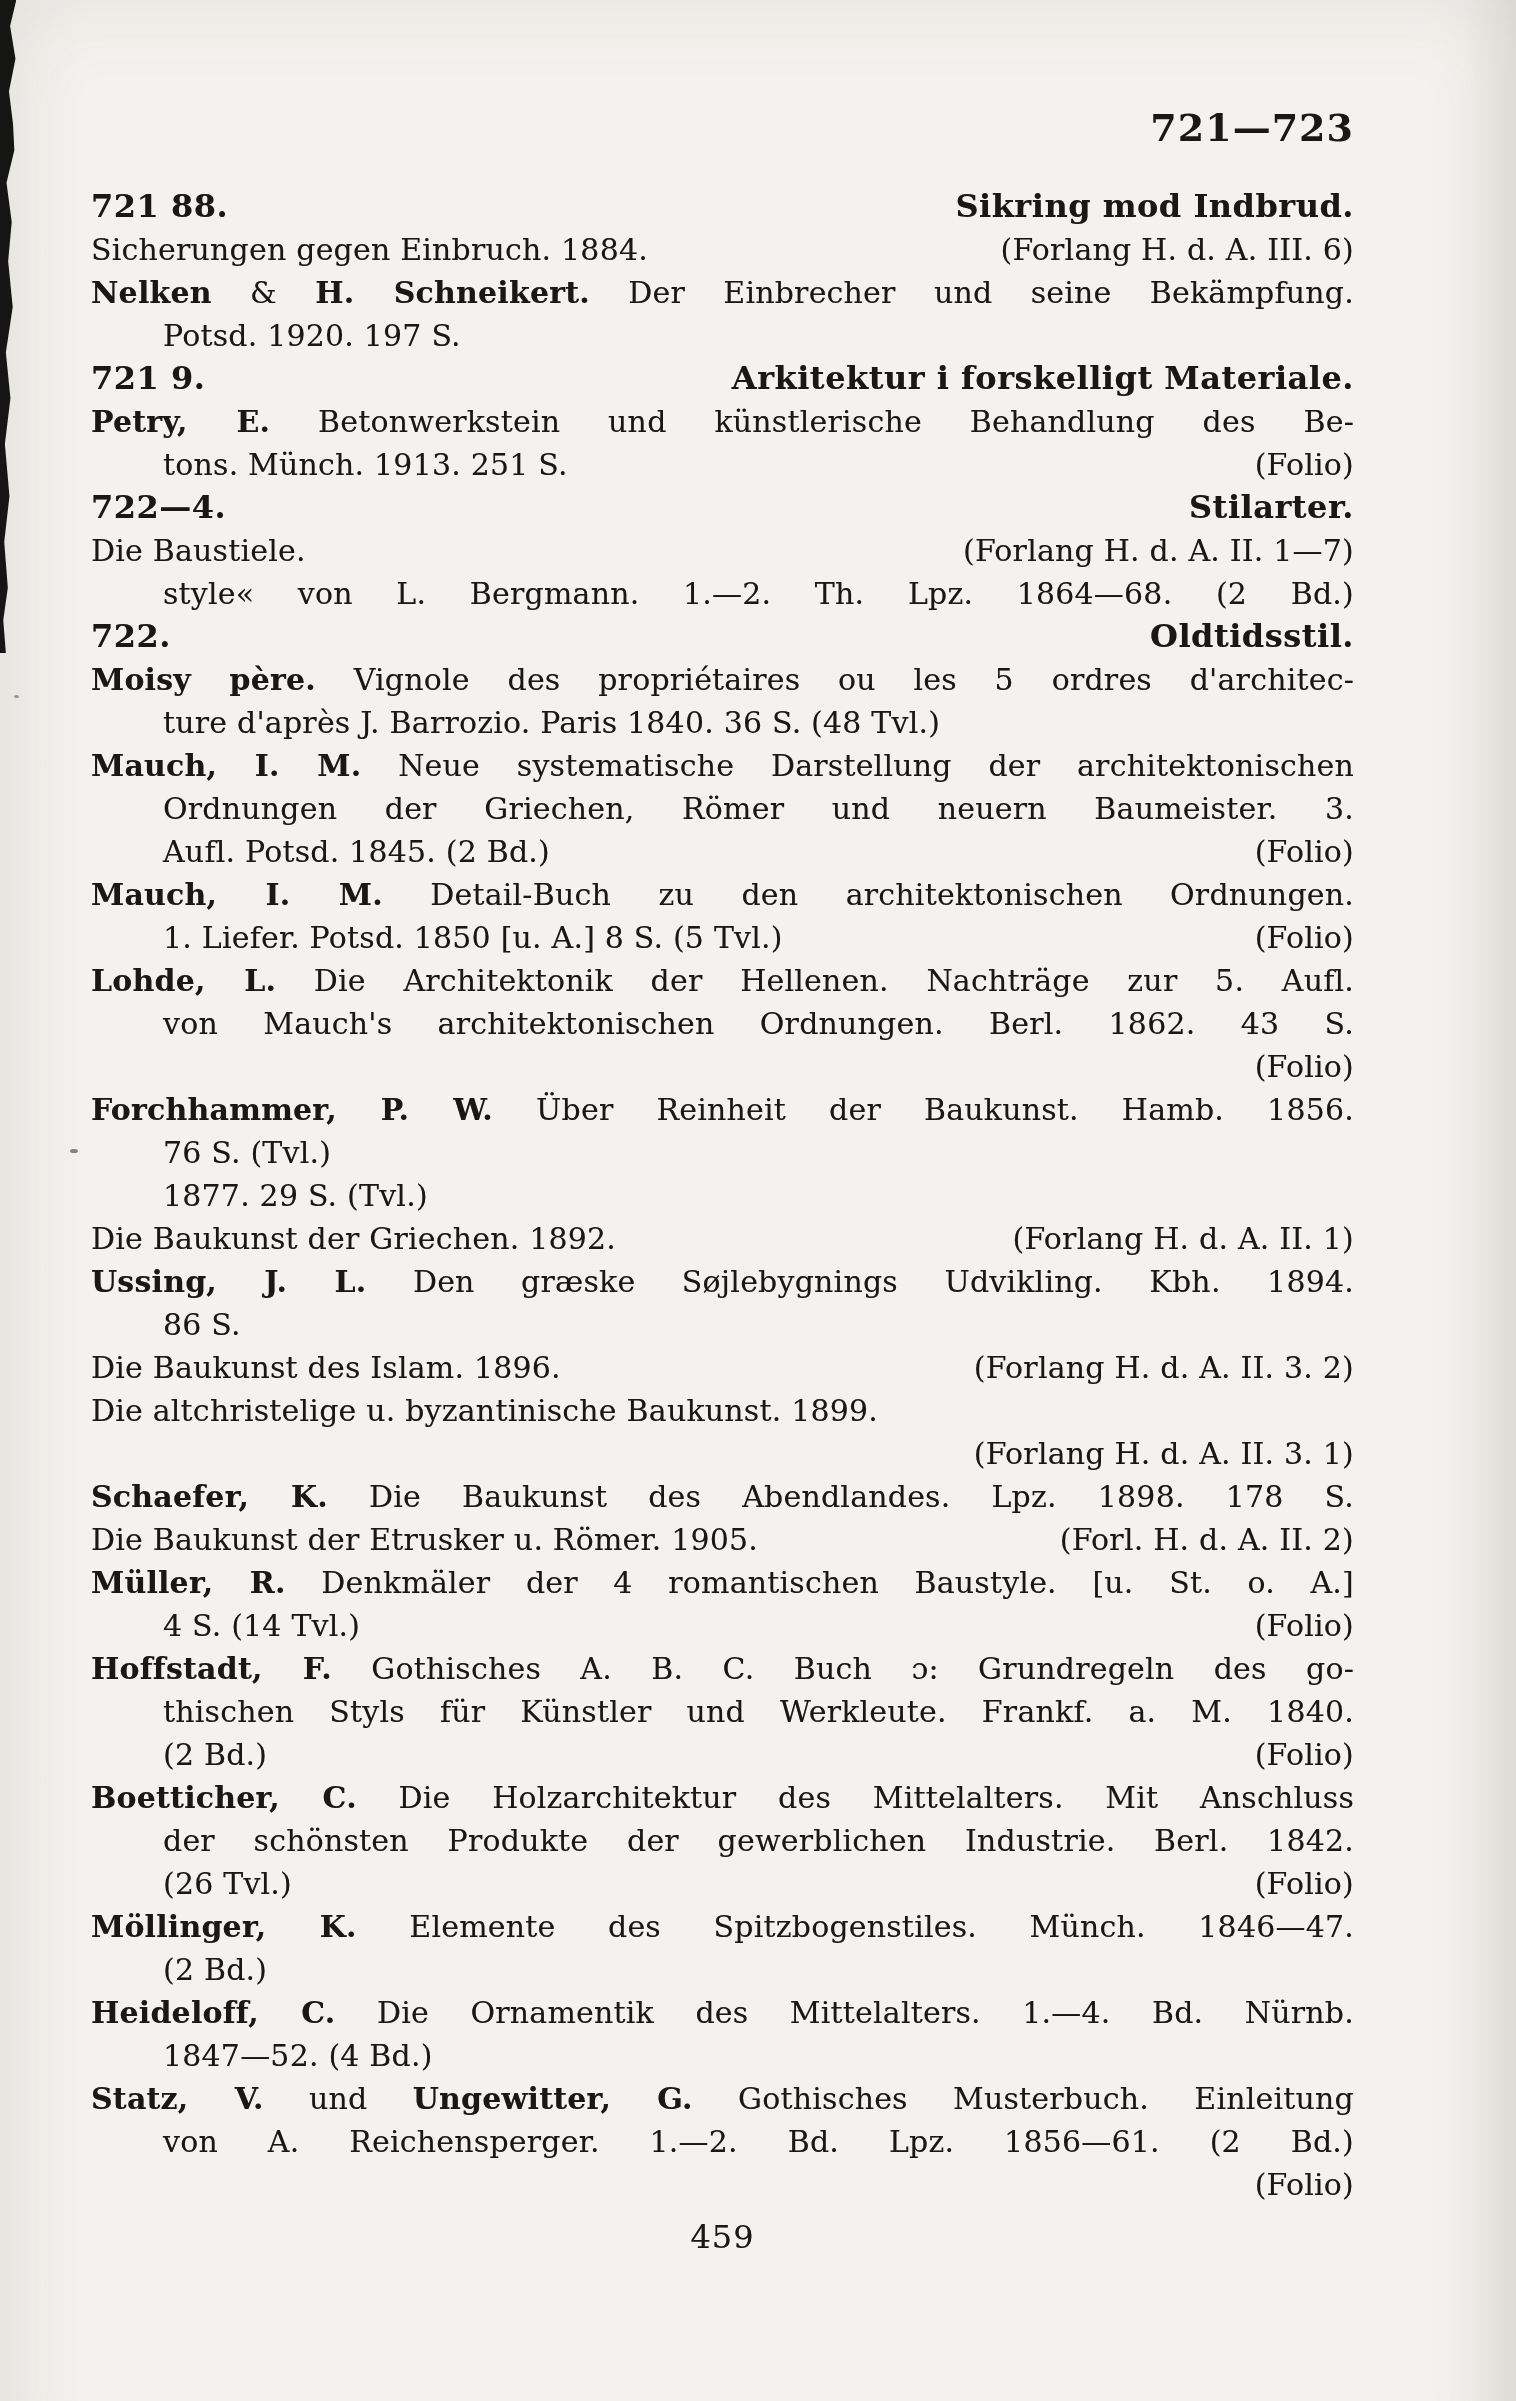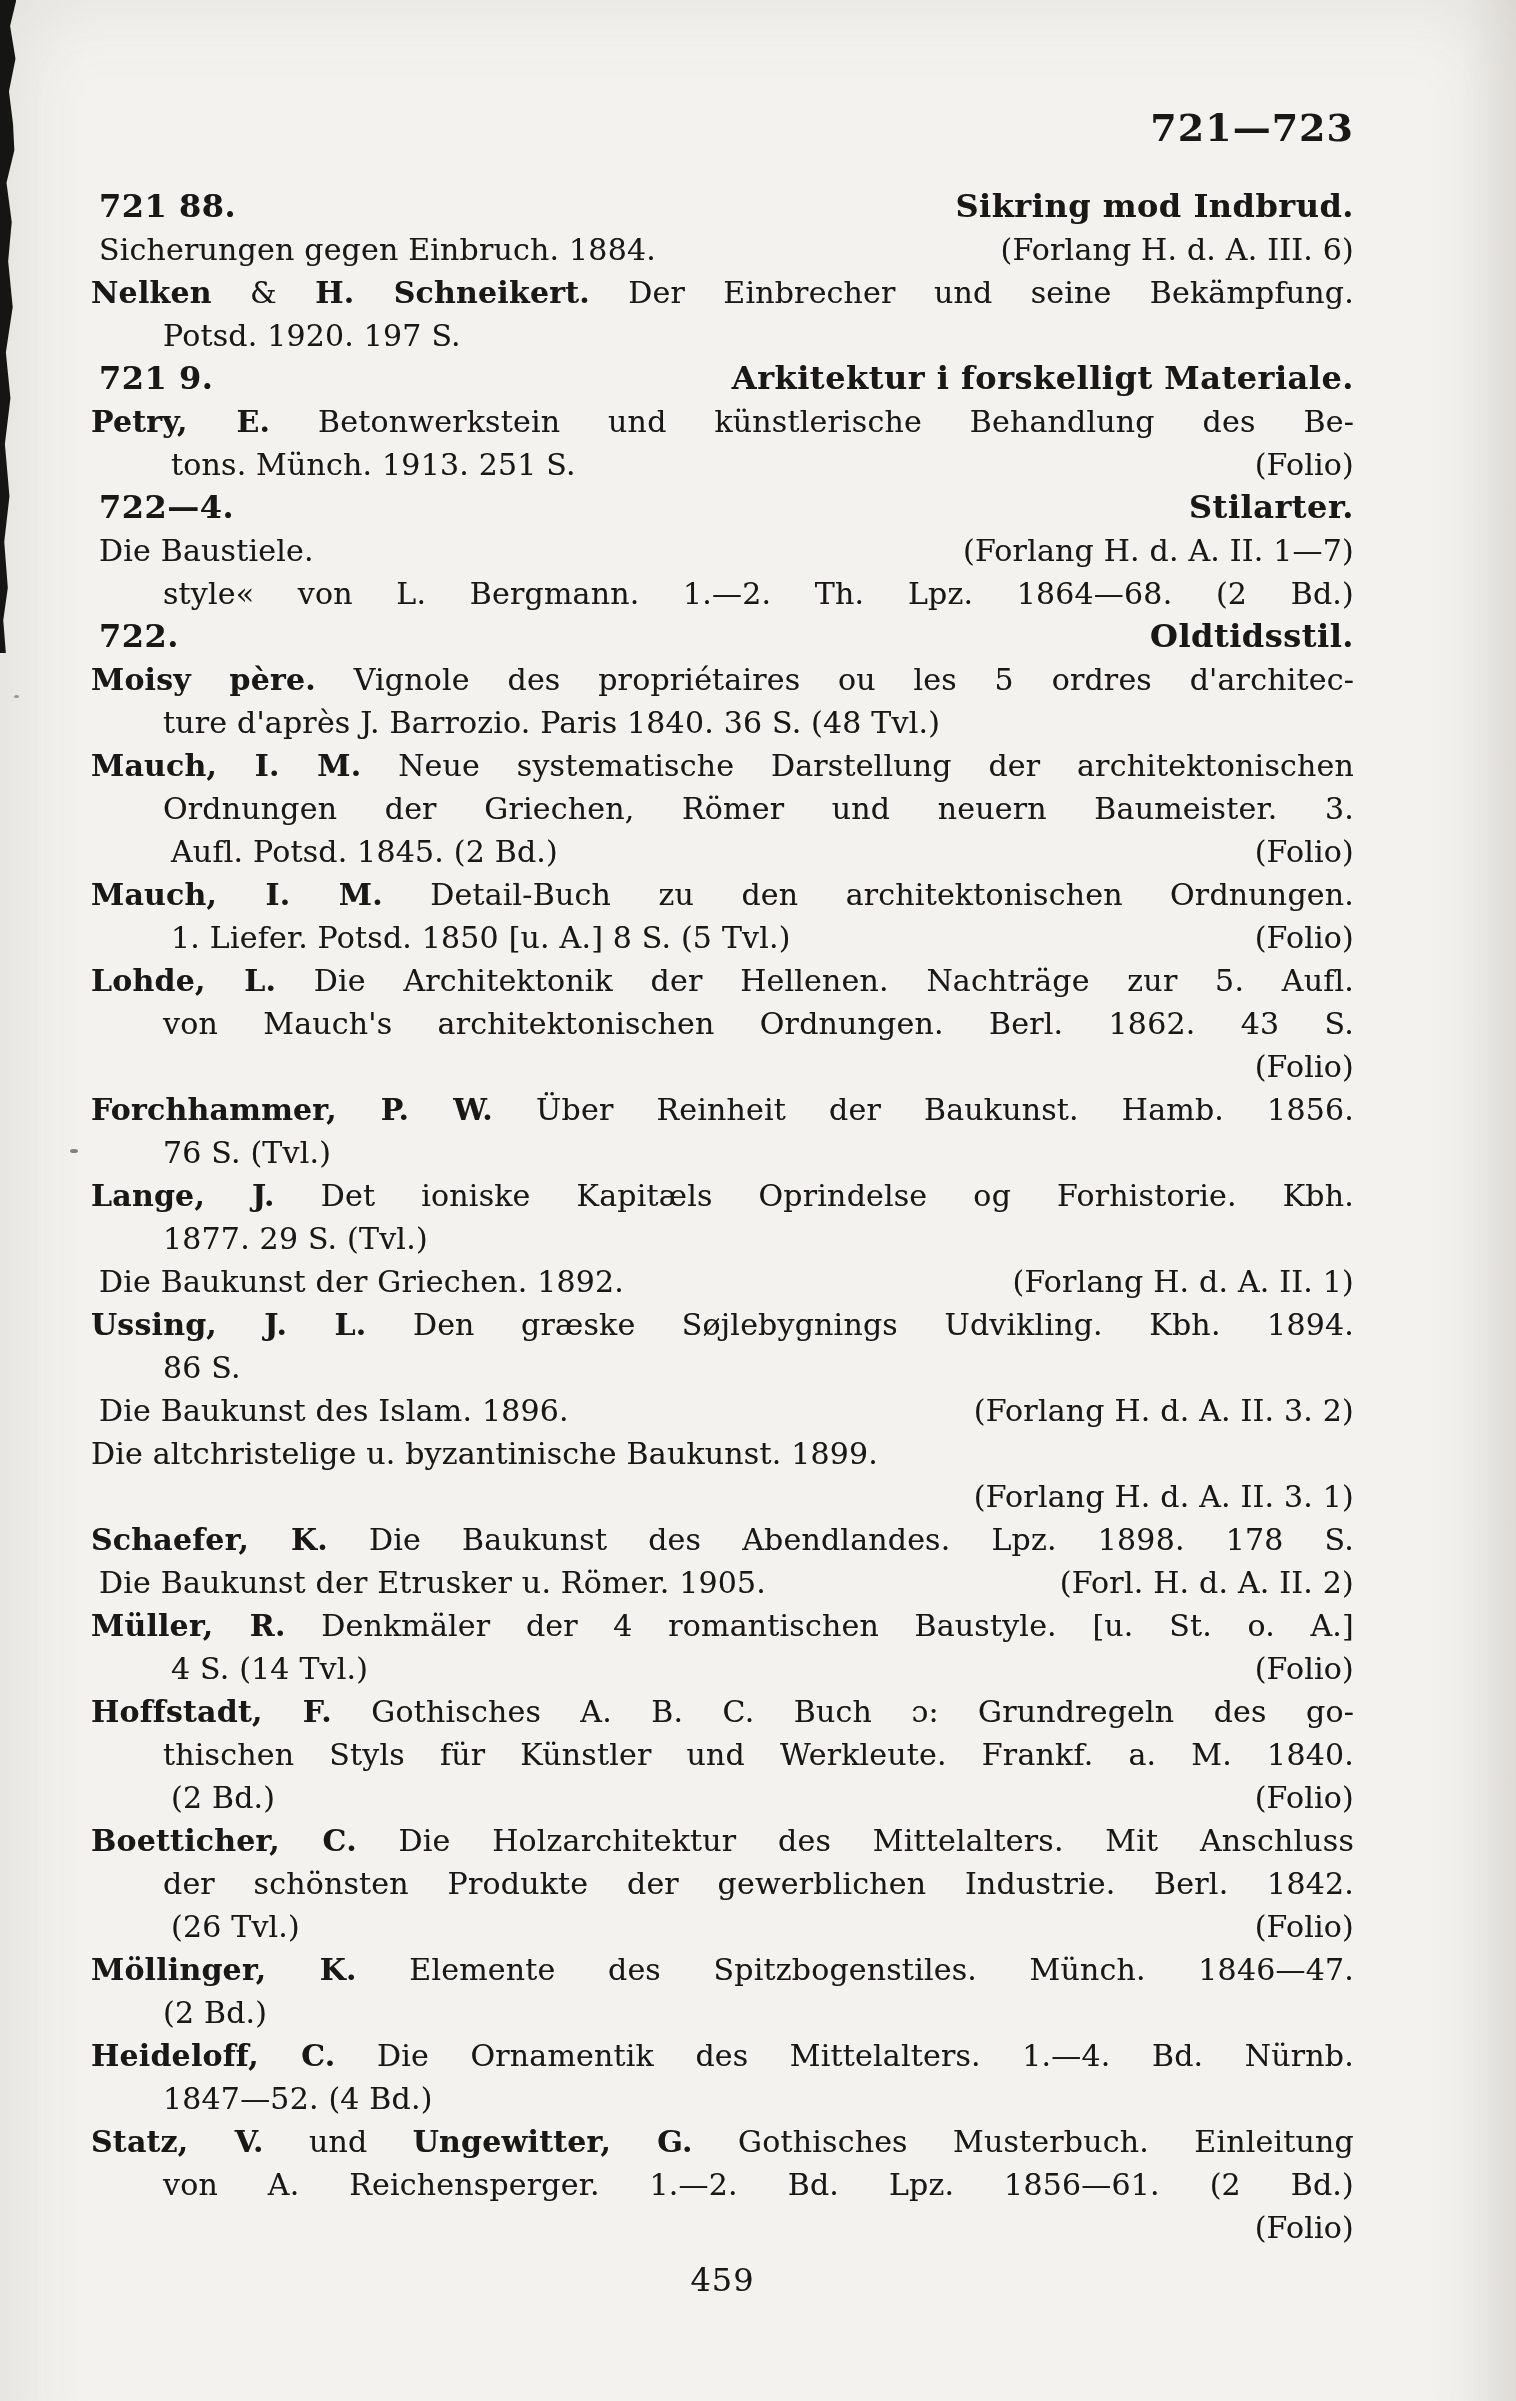--- a/index.html
+++ b/index.html
@@ -44,21 +44,20 @@
     letter-spacing: 0.5px;
   }
   .line.justify {
     text-align: justify;
     text-align-last: justify;
   }
   .line.between {
     display: flex;
     justify-content: space-between;
     align-items: baseline;
-    margin-left: 8px;
   }
   .line.left   { text-align: left; }
   .line.right  { text-align: right; }
   .line.indent { padding-left: 72px; }
   .b { font-weight: 700; }
   .page-number-row {
     margin-top: 10px;
     font-size: 32px;
     line-height: 43px;
     text-align: center;
@@ -146,21 +145,20 @@
         <div class="line justify"><span><span class="b">Mauch, I. M.</span><span> Detail-Buch zu den architektonischen Ordnungen.</span></span></div>
         <div class="line between indent">
           <span><span>1. Liefer. Potsd. 1850 [u. A.] 8 S. (5 Tvl.)</span></span>
           <span class="">(Folio)</span>
         </div>
         <div class="line justify"><span><span class="b">Lohde, L.</span><span> Die Architektonik der Hellenen. Nachträge zur 5. Aufl.</span></span></div>
         <div class="line justify indent"><span><span>von Mauch's architektonischen Ordnungen. Berl. 1862. 43 S.</span></span></div>
         <div class="line right"><span class="">(Folio)</span></div>
         <div class="line justify"><span><span class="b">Forchhammer, P. W.</span><span> Über Reinheit der Baukunst. Hamb. 1856.</span></span></div>
         <div class="line left indent"><span><span>76 S. (Tvl.)</span></span></div>
-        <div class="line justify"><span><span class="b">Lange, J.</span><span> Det ioniske Kapitæls Oprindelse og Forhistorie. Kbh.</span></span></div>
         <div class="line left indent"><span><span>1877. 29 S. (Tvl.)</span></span></div>
         <div class="line between">
           <span><span>Die Baukunst der Griechen. 1892.</span></span>
           <span class="">(Forlang H. d. A. II. 1)</span>
         </div>
         <div class="line justify"><span><span class="b">Ussing, J. L.</span><span> Den græske Søjlebygnings Udvikling. Kbh. 1894.</span></span></div>
         <div class="line left indent"><span><span>86 S.</span></span></div>
         <div class="line between">
           <span><span>Die Baukunst des Islam. 1896.</span></span>
           <span class="">(Forlang H. d. A. II. 3. 2)</span>

